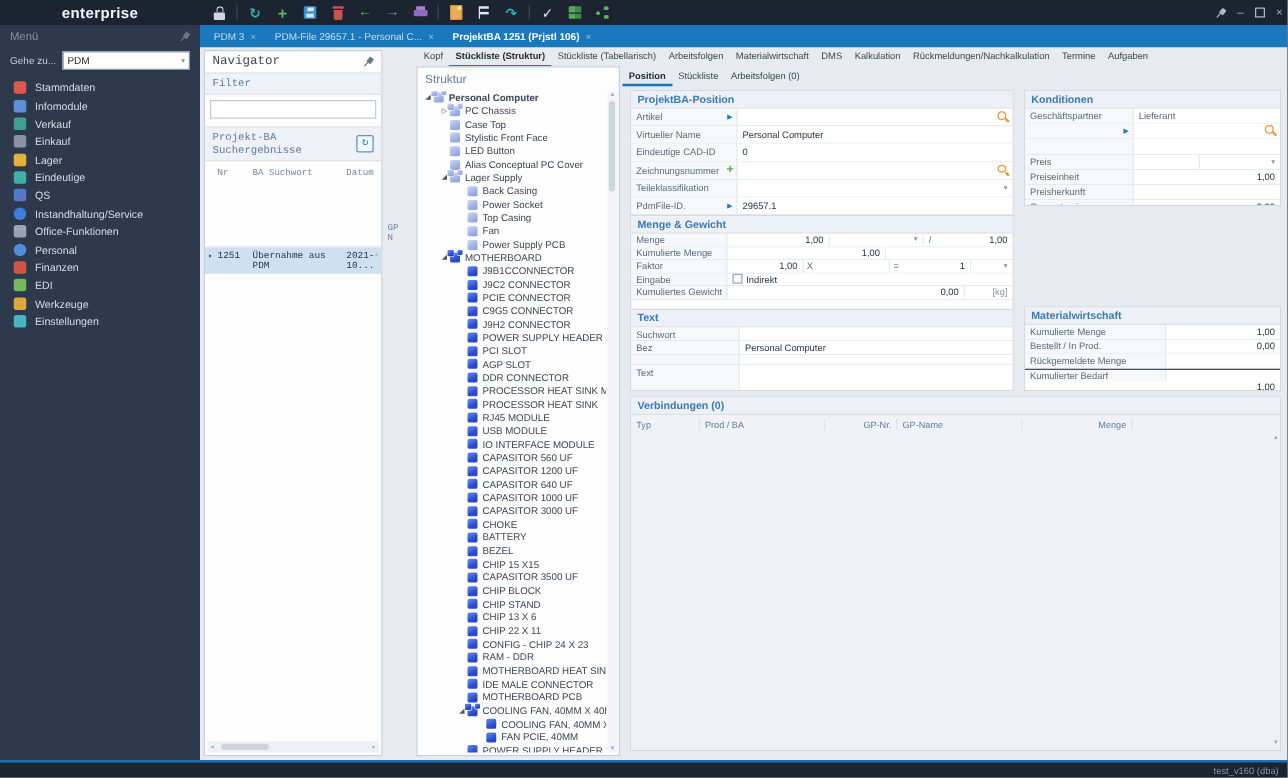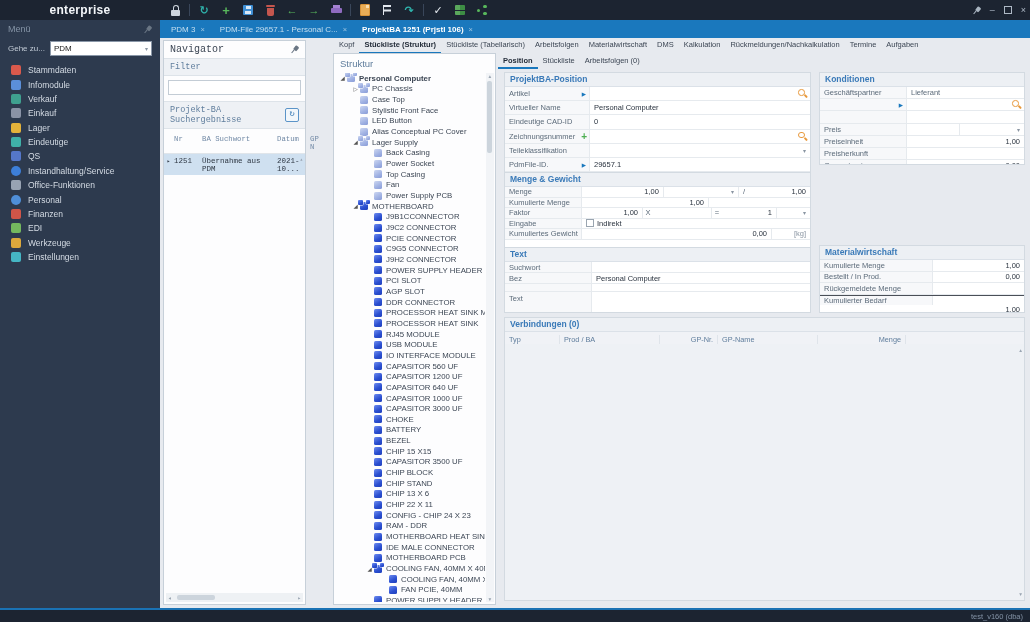--- a/index.html
+++ b/index.html
@@ -63,21 +63,21 @@
   .panel-title{display:flex;justify-content:space-between;align-items:center;padding:3px 6px;font-size:10px;color:#3c4654;}
   .group-head{display:flex;justify-content:space-between;align-items:center;background:#eef1f5;border-top:1px solid #dde3e9;border-bottom:1px solid #dde3e9;color:#5f7d9c;font-size:8.5px;padding:3px 6px;}
   .filter-input{margin:4px 4px 6px;height:13px;border:1px solid #c3ccd5;background:#fff;}
   .rbtn{width:13px;height:12px;border:1px solid #5b94c8;border-radius:2px;background:#f2f7fb;color:#3f7fb8;font-size:9px;line-height:11px;text-align:center;}
   .nthead{display:flex;font-size:7.3px;color:#7189a5;border-bottom:1px solid #e0e5ea;padding:3px 0 2px;margin-top:3px;}
   .ntrow{display:flex;font-size:7.5px;color:#2f3844;background:#cfe0f0;padding:2.5px 0;position:relative;}
   .nc-g{width:9px;text-align:center;color:#3c4654;font-size:6px;flex:none;}
   .nc-nr{width:28px;flex:none;padding-left:1px;}
   .nc-sw{width:75px;flex:none;}
   .nc-dt{width:33px;flex:none;}
-  .nc-gp{flex:1;}
+  .nc-gp{flex:1;margin-top:44px;}
   .vmini{position:absolute;right:2px;top:2px;font-size:5.5px;color:#9aa5b2;}
   .hscroll{position:absolute;left:2px;right:2px;bottom:2px;height:9px;background:#eef1f4;color:#9aa5b2;font-size:6px;display:flex;align-items:center;justify-content:space-between;padding:0 2px;}
   .hthumb{position:absolute;left:11px;top:2px;width:38px;height:5px;background:#ccd4dc;border-radius:2px;}
   
   .struktur{left:173px;top:15px;width:163px;bottom:3px;}
   .struk-head{font-size:9.5px;color:#5f7d9c;padding:4px 6px 3px;}
   .tree{position:absolute;left:2px;right:10px;top:19px;bottom:2px;overflow:hidden;}
   .titem{display:flex;align-items:center;height:10.66px;font-size:7.8px;color:#3c4654;white-space:nowrap;}
   .texp{width:9px;flex:none;font-size:5.5px;color:#555;text-align:center;}
   .tcube{width:8px;height:8px;border-radius:1.5px;flex:none;position:relative;}

